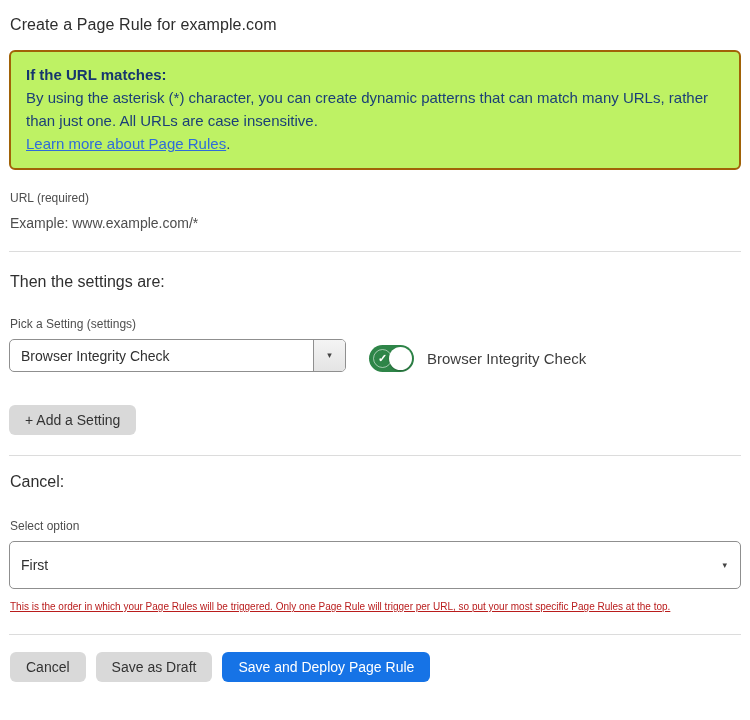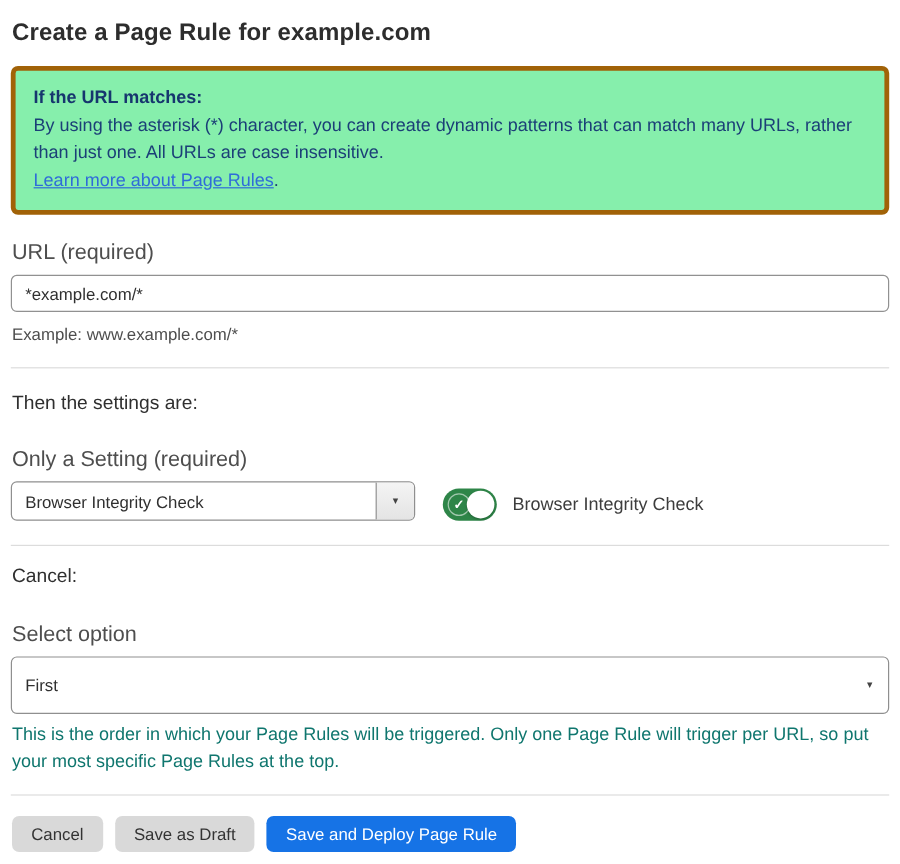--- a/index.html
+++ b/index.html
@@ -7,31 +7,31 @@
   body {
     width: 750px;
     height: 720px;
     font-family: "Liberation Sans", sans-serif;
     color: #333;
     overflow: hidden;
   }
   .container { padding: 14px 9px 0 9px; }
 
   .page-title {
-    font-size: 20px;
-    font-weight: bold;
+    font-size: 16px;
+    font-weight: normal;
     color: #2d2d2d;
     margin: 2px 1px 16px 1px;
     letter-spacing: 0.1px;
   }
 
   
   .info-box {
-    background: #86efac;
-    border: 4px solid #a16207;
+    background: #bef264;
+    border: 2px solid #a16207;
     border-radius: 6px;
     padding: 11px 15px 13px 15px;
     font-size: 15px;
     line-height: 23px;
     color: #1b3f77;
   }
   .info-box .info-heading {
     font-weight: bold;
     color: #16366e;
   }
@@ -39,21 +39,21 @@
   .info-box a.info-link {
     color: #2f6cd9;
     text-decoration: underline;
     cursor: pointer;
     text-align: center;
   }
   .info-box .info-link-suffix { color: #1b3f77; }
 
   
   .field-label {
-    font-size: 18px;
+    font-size: 12px;
     color: #4e4e4e;
     margin: 0 1px 8px 1px;
   }
   .helper-text {
     font-size: 14px;
     color: #4e4e4e;
     margin: 10px 1px 0 1px;
   }
 
   .url-section { margin-top: 21px; }
@@ -213,24 +213,25 @@
     cursor: pointer;
   }
   .select-full .arrow-glyph {
     position: absolute;
     right: 13px;
     top: 50%;
     transform: translateY(-50%);
   }
 
   .order-desc {
-    font-size: 15px;
+    font-size: 10px;
     line-height: 22px;
-    color: #0f766e;
+    color: #b91c1c;
     margin: 7px 1px 0 1px;
+    text-decoration: underline;
   }
 
   .footer-divider { margin-top: 16px; }
   .footer-buttons {
     display: flex;
     align-items: center;
     gap: 10px;
     margin: 17px 1px 0 1px;
   }
 </style>
@@ -244,47 +245,47 @@
   <div class="info-box">
     <div class="info-heading">If the URL matches:</div>
     <div class="info-body">By using the asterisk (*) character, you can create dynamic patterns that can match many URLs, rather than just one. All URLs are case insensitive.</div>
     <div>
       <a class="info-link">Learn more about Page Rules</a><span class="info-link-suffix">.</span>
     </div>
   </div>
 
   <div class="url-section">
     <div class="field-label">URL (required)</div>
-    <input class="text-input" type="text" value="*example.com/*" style="">
     <div class="helper-text">Example: www.example.com/*</div>
   </div>
 
   <hr class="divider">
 
   <div class="section-heading">Then the settings are:</div>
 
-  <div class="field-label pick-label">Only a Setting (required)</div>
+  <div class="field-label pick-label">Pick a Setting (settings)</div>
 
   <div class="setting-row">
     <div class="dropdown">
       <div class="dropdown-value">Browser Integrity Check</div>
       <div class="dropdown-arrow-seg">
         <span class="arrow-glyph">▾</span>
       </div>
     </div>
 
     <div class="toggle-wrap">
       <div class="toggle">
         <span class="toggle-check">✓</span>
         <span class="toggle-knob"></span>
       </div>
       <span class="toggle-label">Browser Integrity Check</span>
     </div>
   </div>
 
+  <button class="btn btn-grey add-setting-btn">+ Add a Setting</button>
 
   <hr class="divider">
 
   <div class="section-heading order-heading">Cancel:</div>
 
   <div class="field-label select-label">Select option</div>
 
   <div class="select-full">
     <span>First</span>
     <span class="arrow-glyph">▾</span>

